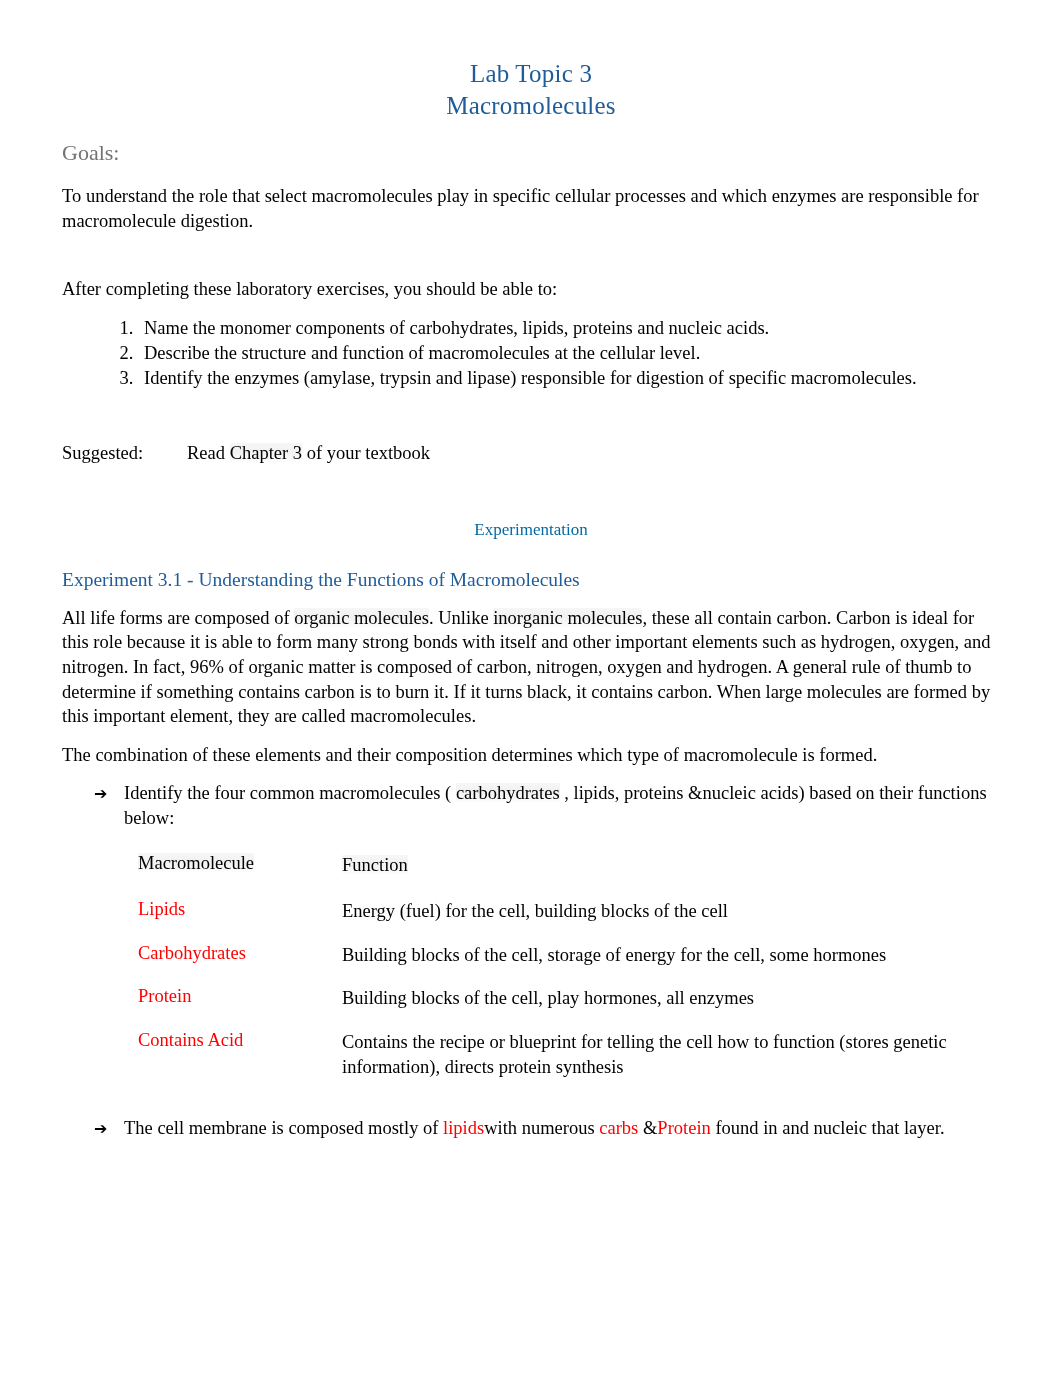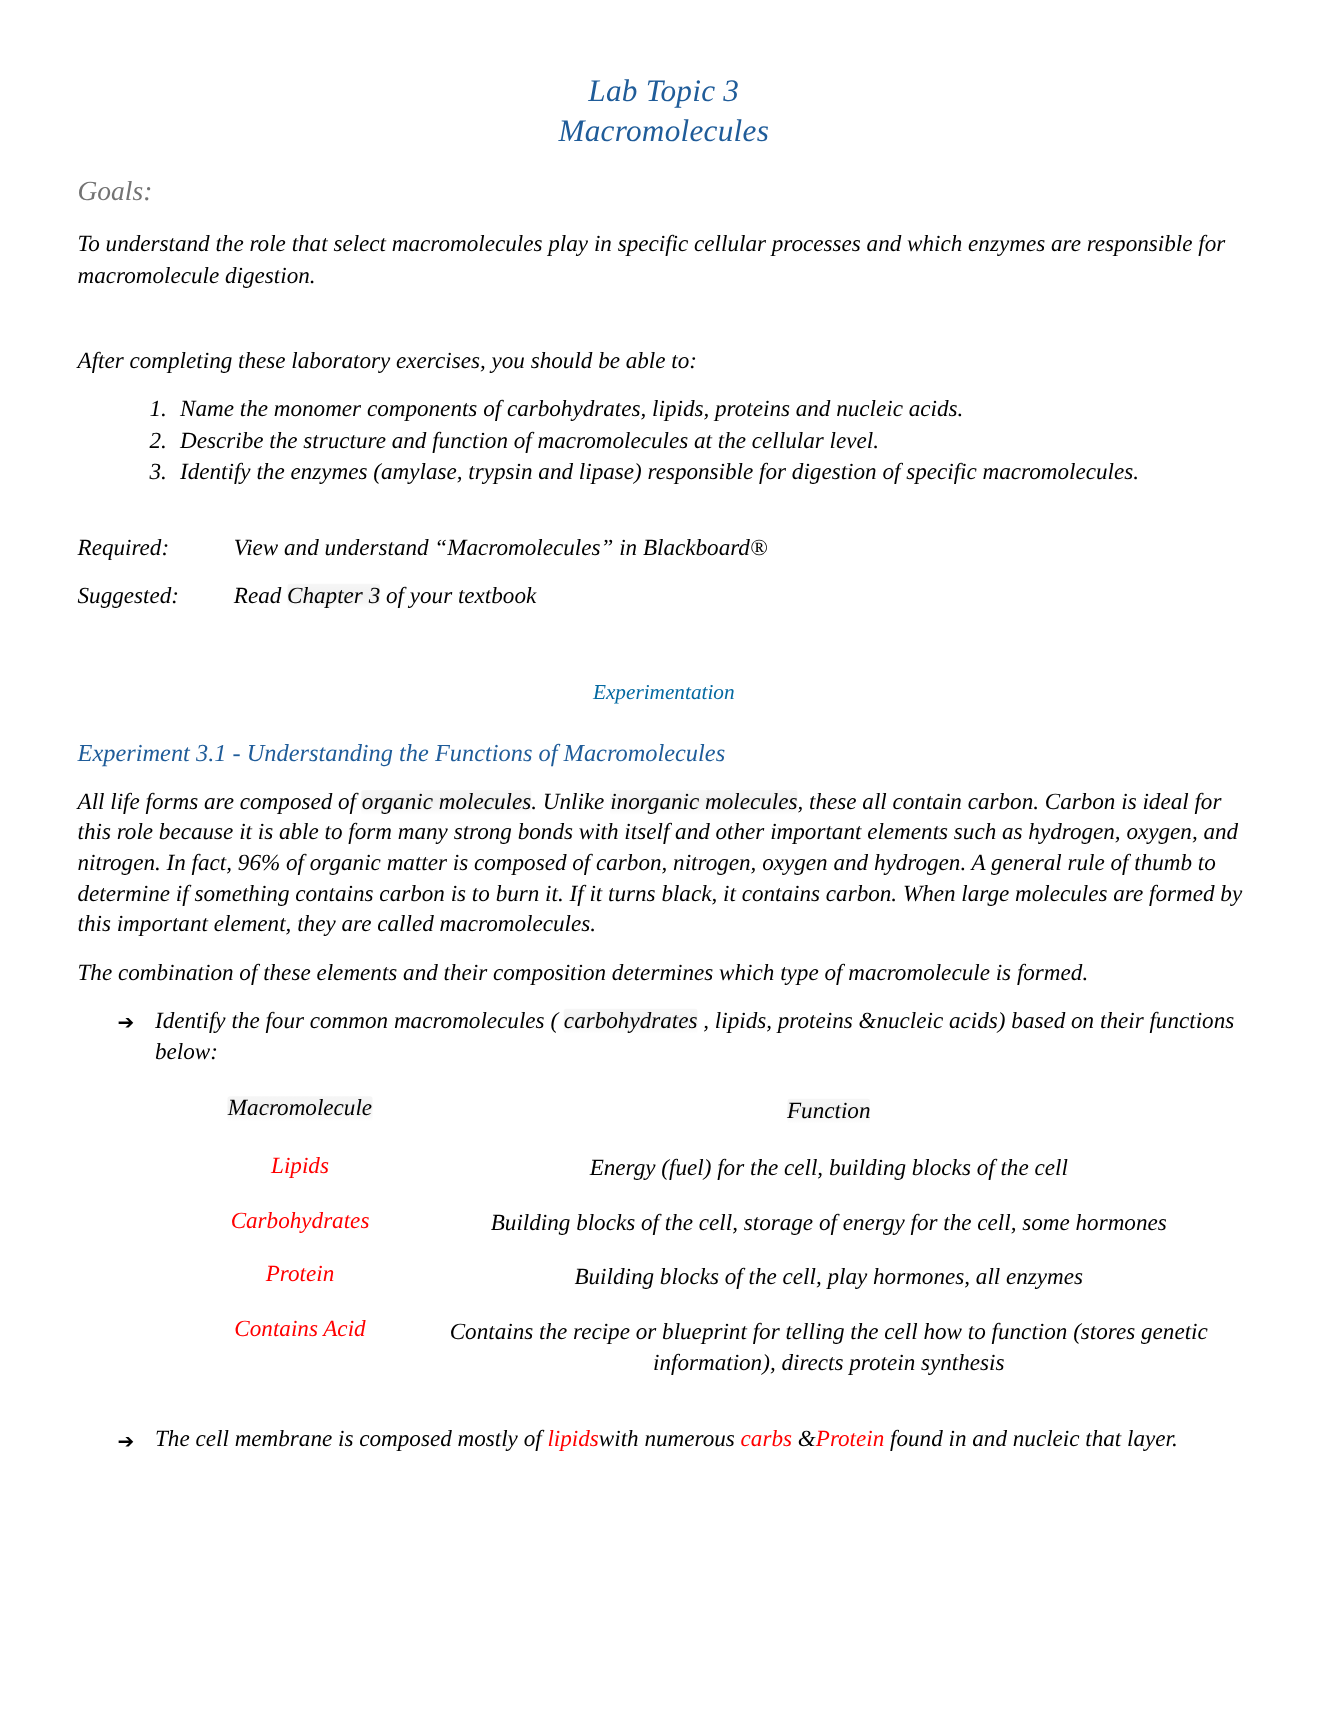--- a/index.html
+++ b/index.html
@@ -13,21 +13,20 @@
   }
   .page {
     position: relative;
     width: 1062px;
     height: 1204px;
     background: #ffffff;
     margin: 0 auto;
     box-sizing: border-box;
     padding: 0;
     overflow: hidden;
-    font-style: italic;
   }
   .content {
     position: absolute;
     left: 62px;
     top: 58px;
     width: 938px;
   }
 
   
   .doc-title {
@@ -124,21 +123,21 @@
   
   table.macro-table {
     border-collapse: collapse;
     margin-left: 76px;
     width: 846px;
     font-size: 18.5px;
   }
   table.macro-table td,
   table.macro-table th {
     vertical-align: top;
-    text-align: center;
+    text-align: left;
     font-weight: normal;
     padding: 0 0 19px 0;
   }
   table.macro-table .col-macro {
     width: 204px;
   }
   table.macro-table .col-func {
     width: 642px;
     line-height: 24.6px;
   }
@@ -194,24 +193,20 @@
     <div class="spacer-14"></div>
     <ol class="objectives">
       <li>Name the monomer components of carbohydrates, lipids, proteins and nucleic acids.</li>
       <li>Describe the structure and function of macromolecules at the cellular level.</li>
       <li>Identify the enzymes (amylase, trypsin and lipase) responsible for digestion of specific macromolecules.</li>
     </ol>
 
     <div class="spacer-22"></div>
 
     <div class="spacer-14"></div>
-    <div class="prep-row">
-      <span class="prep-label">Required:</span>
-      <span class="prep-value">View and understand “Macromolecules” in Blackboard®</span>
-    </div>
     <div class="spacer-14"></div>
     <div class="prep-row">
       <span class="prep-label">Suggested:</span>
       <span class="prep-value"><span>Read </span><span class="hl">Chapter 3</span><span> of your textbook</span></span>
     </div>
 
     <div class="spacer-40"></div>
     <div class="spacer-10"></div>
 
     <div class="center-heading">Experimentation</div>

